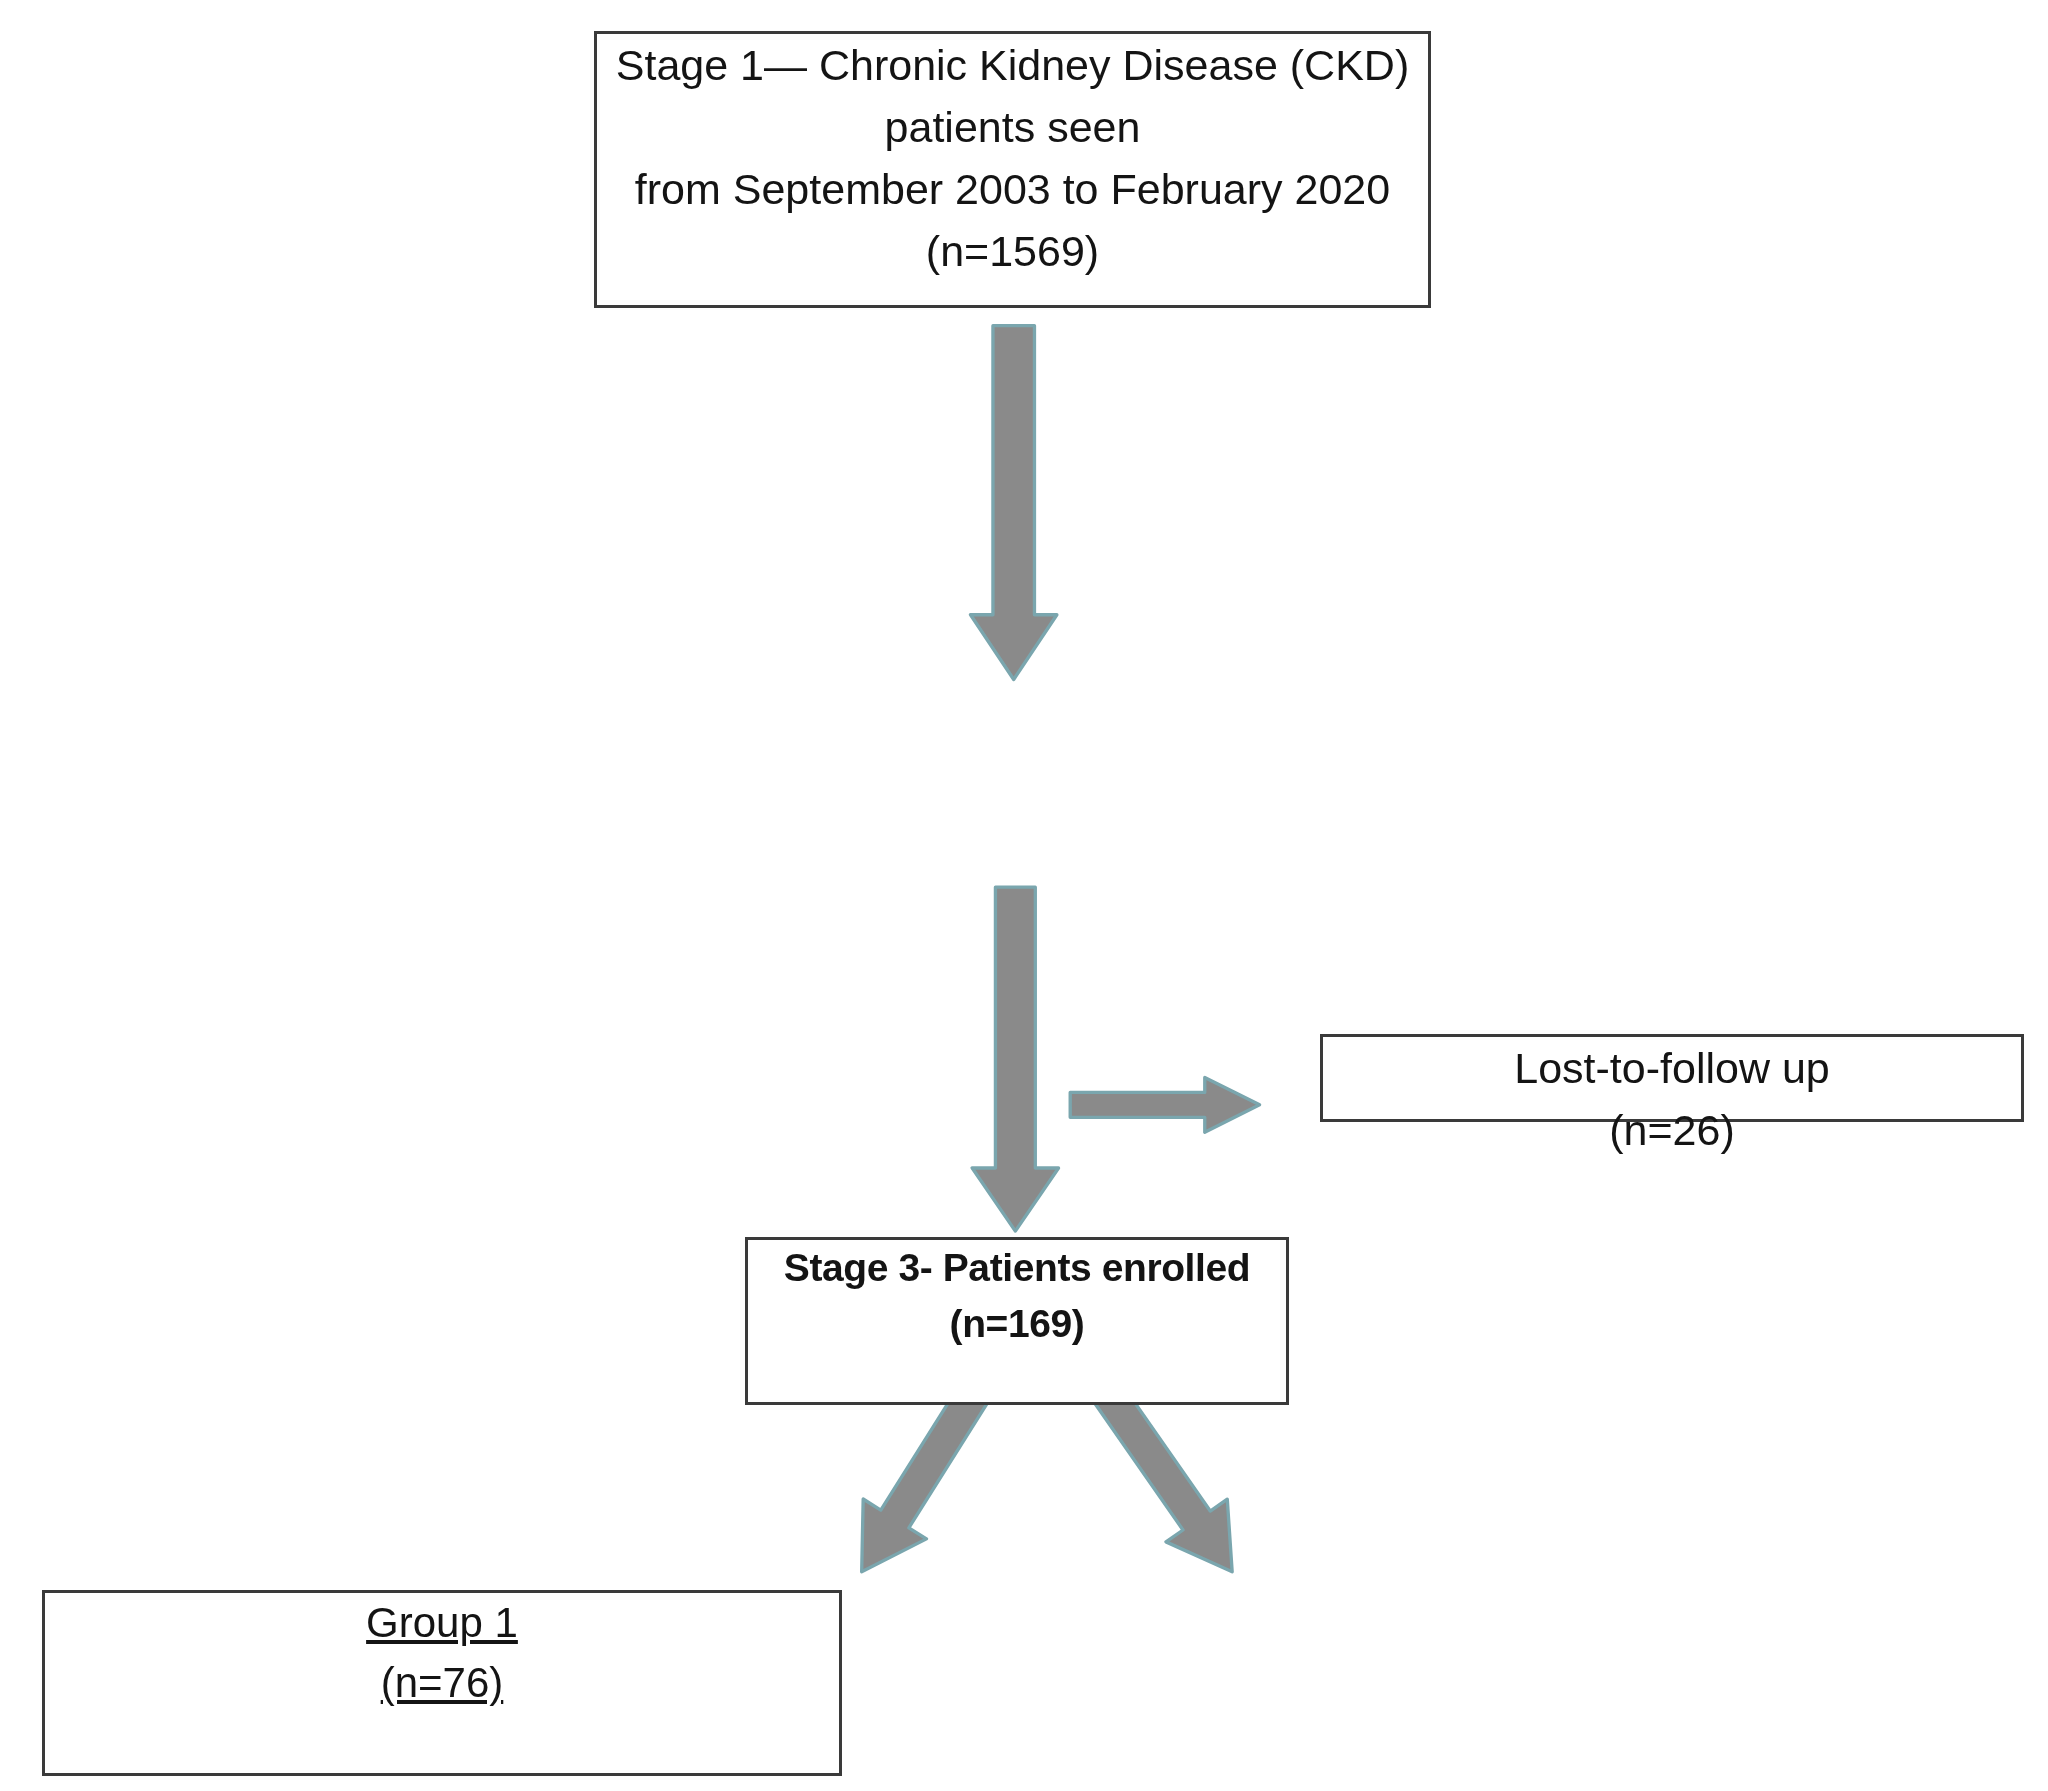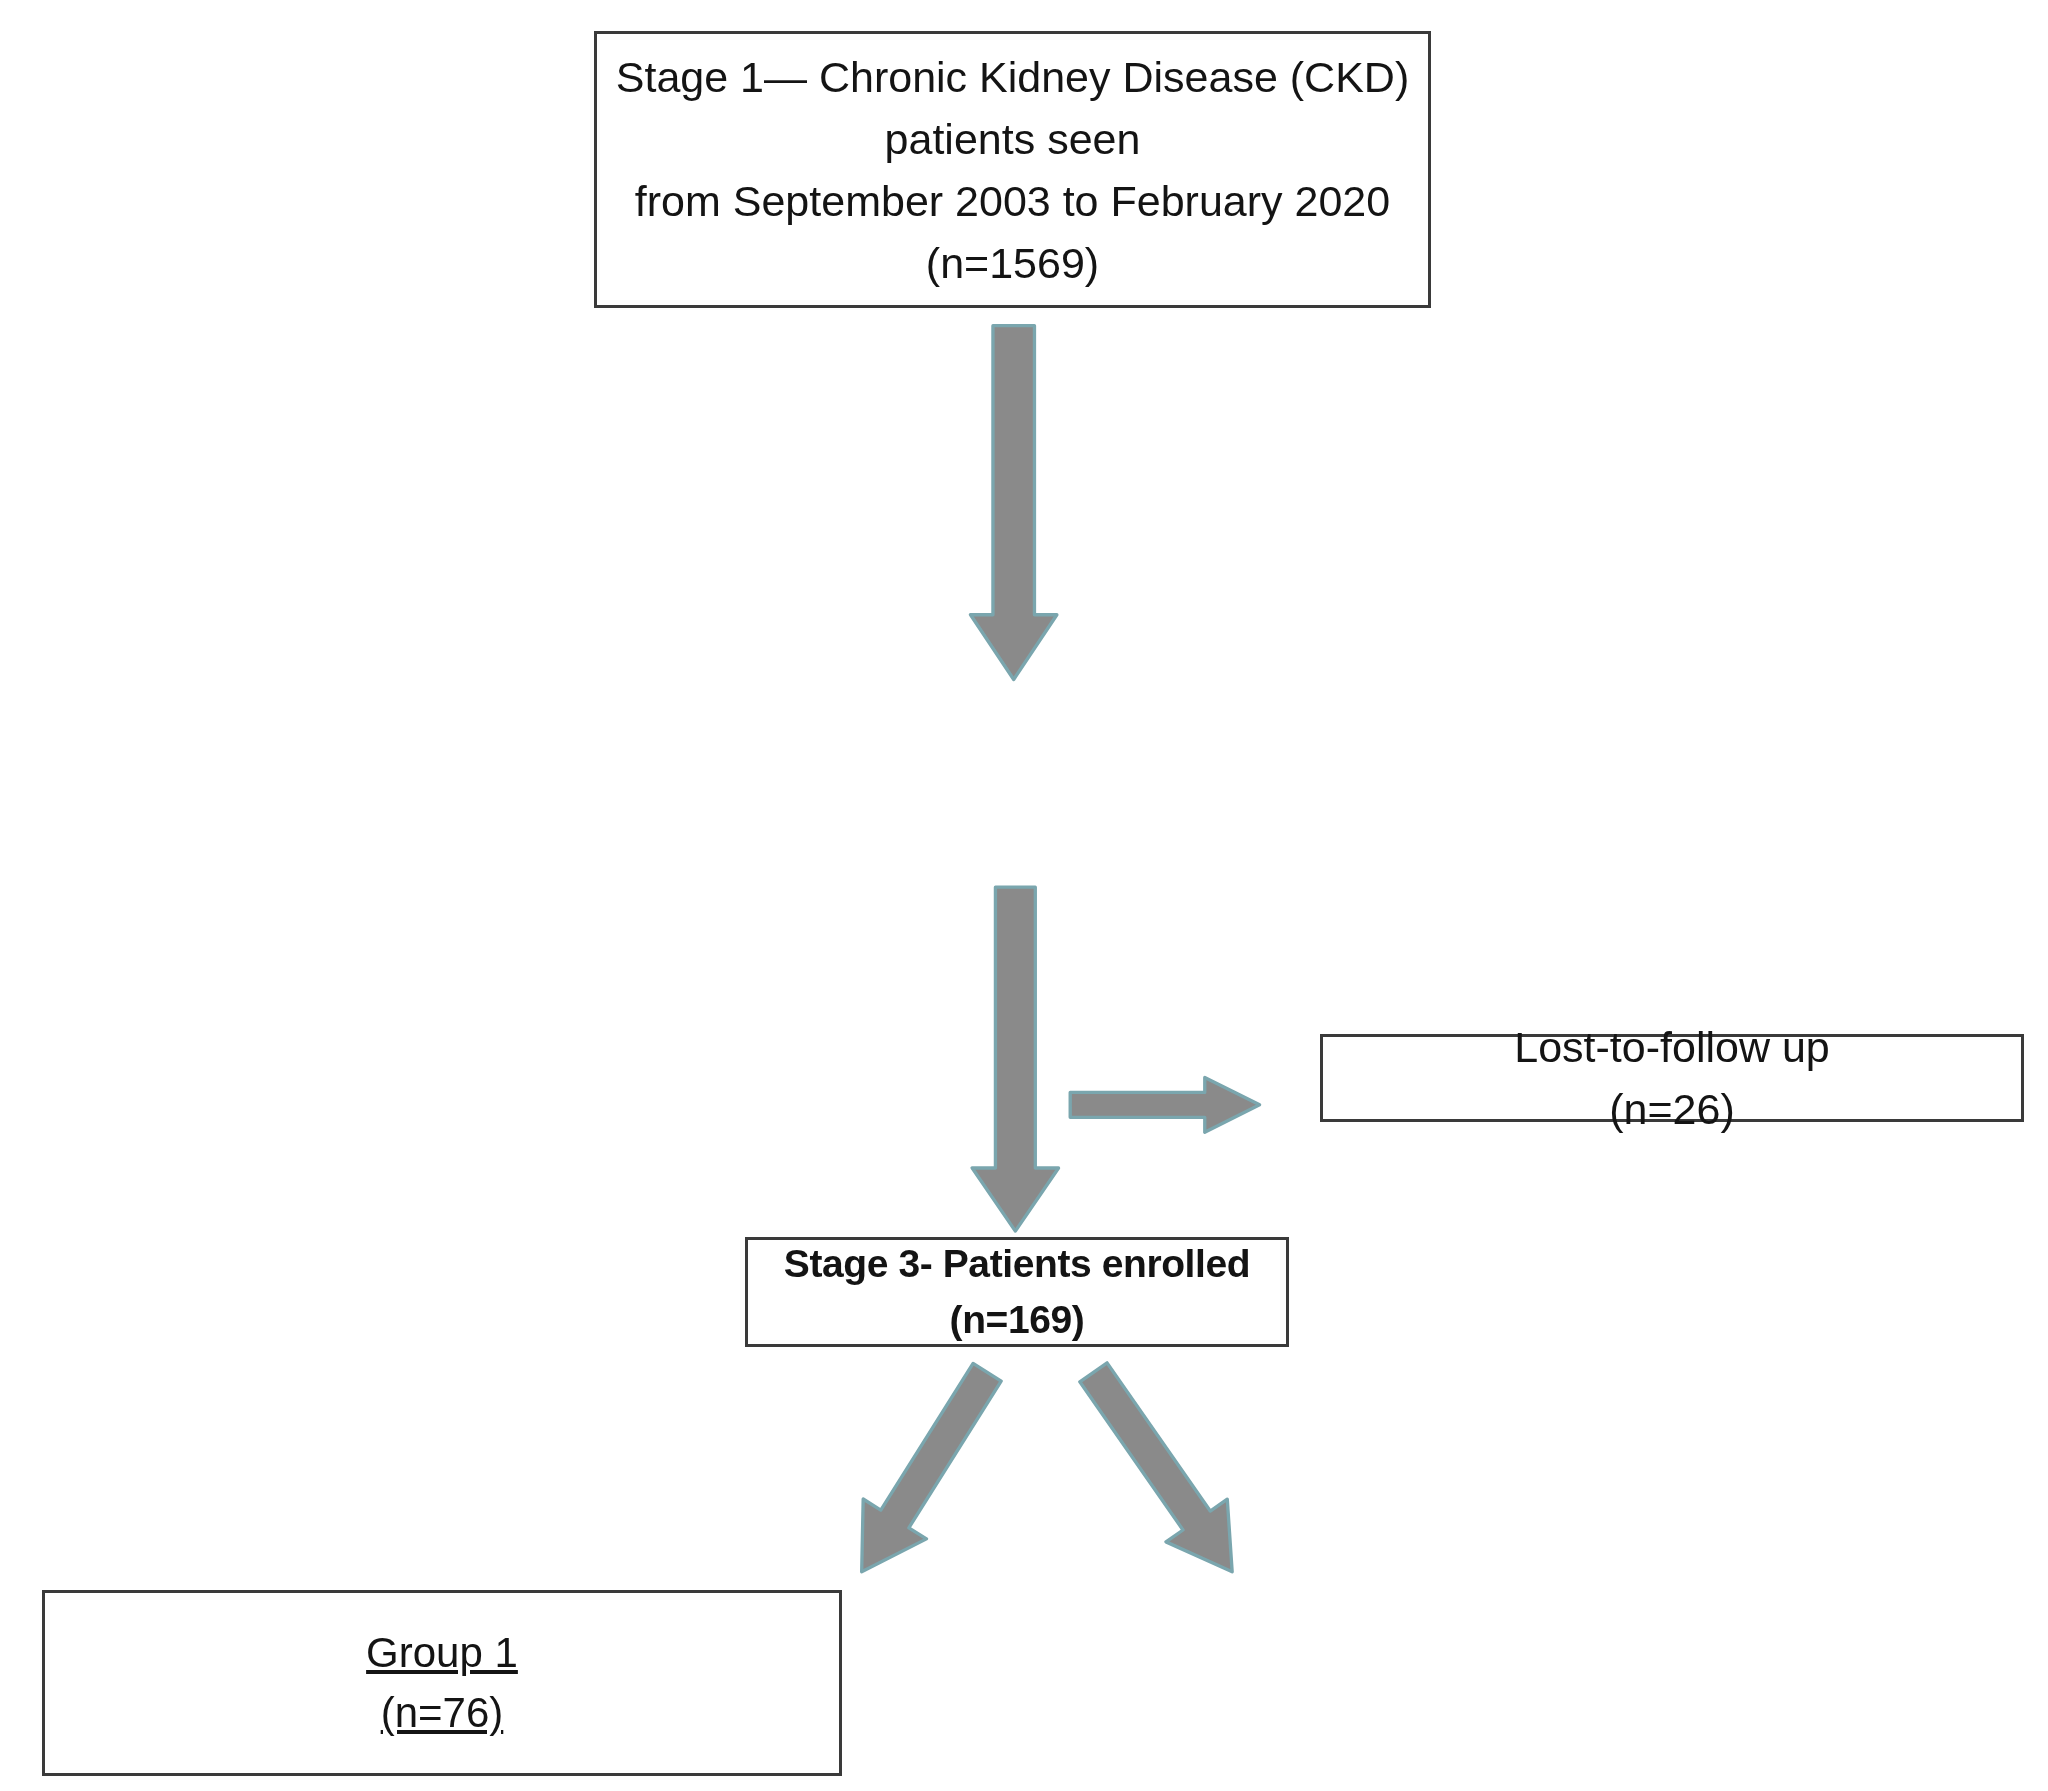--- a/index.html
+++ b/index.html
@@ -24,36 +24,35 @@
     background:var(--background);
   }
   .node{
     position:absolute;
     box-sizing:border-box;
     border:3.3px solid var(--box-border);
     background:var(--box-bg);
     display:flex;
     flex-direction:column;
     align-items:center;
-    justify-content:center;
     text-align:center;
   }
   .node .line{
     white-space:nowrap;
   }
   
   .reg{font-size:43px;line-height:62px;font-weight:400;}
   
   .alt{font-size:39px;line-height:56px;font-weight:700;letter-spacing:-0.4px;}
   .grp{font-size:42px;line-height:60px;font-weight:400;text-decoration:underline;}
 
   #stage1{left:594px;top:31px;width:837px;height:277px;}
   #stage2{left:743px;top:692px;width:546px;height:172px;}
   #lost  {left:1284px;top:1034px;width:704px;height:88px;margin-left:36px;}
-  #stage3{left:745px;top:1237px;width:544px;height:110px;}
+  #stage3{left:745px;top:1237px;width:544px;height:168px;}
   #group1{left:42px;top:1590px;width:800px;height:186px;}
   #group2{left:1252px;top:1581px;width:781px;height:182px;}
 
   #arrow-layer{
     position:absolute;left:0;top:0;width:2049px;height:1791px;
     pointer-events:none;
   }
   .arrow{
     fill:var(--arrow-fill);
     stroke:var(--arrow-outline);

